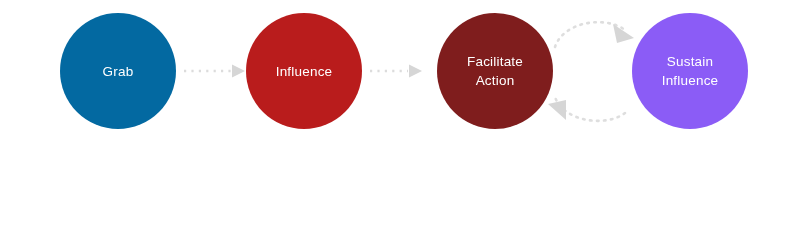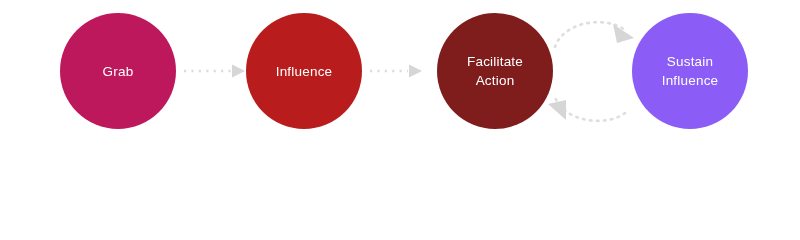--- a/index.html
+++ b/index.html
@@ -77,21 +77,21 @@
       <path d="M 555 47 C 563 22, 605 15, 625 30" fill="none" stroke="#dedede" stroke-width="2.6" stroke-linecap="round" stroke-dasharray="1.6 5.4"></path>
       <polygon points="613,24 634,38 617,43" fill="#d6d6d6"></polygon>
     </g>
 
     <g>
       <path d="M 625 113 C 605 128, 563 121, 555 97" fill="none" stroke="#dedede" stroke-width="2.6" stroke-linecap="round" stroke-dasharray="1.6 5.4"></path>
       <polygon points="566,120 548,104 566,100" fill="#d6d6d6"></polygon>
     </g>
   </svg>
 
-  <div class="stage-node" id="node-0" style="background: #be185d;">
+  <div class="stage-node" id="node-0" style="background: #0369a1;">
     <span class="stage-line">Grab</span>
   </div>
 
   <div class="stage-node" id="node-1" style="background: #b91c1c;">
     <span class="stage-line">Influence</span>
   </div>
 
   <div class="stage-node" id="node-2" style="background: #7f1d1d;">
     <span class="stage-line">Facilitate</span>
     <span class="stage-line">Action</span>

